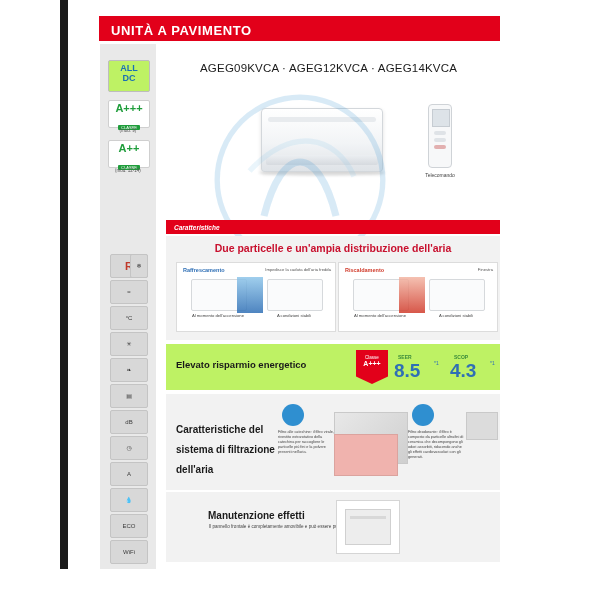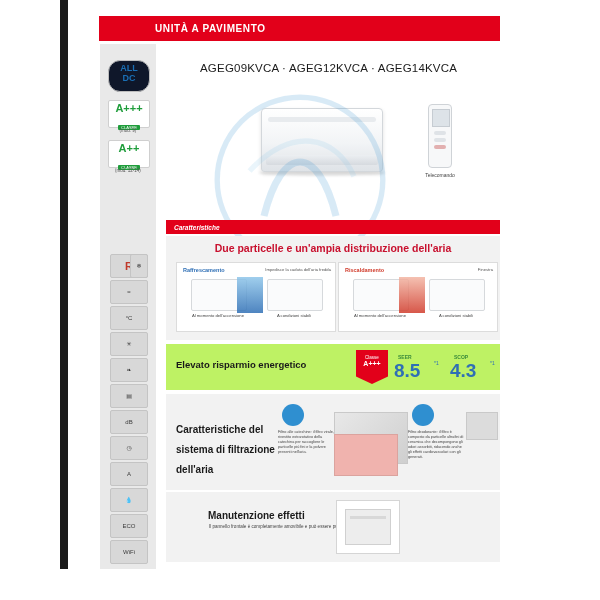--- a/index.html
+++ b/index.html
@@ -20,29 +20,29 @@
   }
   .top-white{
     position:absolute;left:0;top:0;width:600px;height:16px;background:#ffffff;
   }
   
   .red-header{
     position:absolute;left:99px;top:16px;width:401px;height:25px;background:#e2001a;
   }
   .red-header .title{
     position:absolute;left:12px;top:7px;
-    font-size:10px;letter-spacing:.6px;color:#ffffff;font-weight:bold;margin-left:44px;
+    font-size:13px;letter-spacing:.6px;color:#ffffff;font-weight:bold;
   }
   
   .icon-col{
     position:absolute;left:100px;top:44px;width:56px;height:525px;background:#e9e9e9;
   }
   .badge{
-    position:absolute;left:8px;width:40px;border:1px solid #bdbdbd;background:#0f172a;
-    text-align:center;border-radius:12px;
+    position:absolute;left:8px;width:40px;border:1px solid #bdbdbd;background:#bef264;
+    text-align:center;border-radius:2px;
   }
   .badge-alldc{top:16px;height:30px;}
   .badge-alldc .l1{color:#1a6fb5;font-weight:bold;font-size:9px;margin-top:2px;}
   .badge-alldc .l2{color:#1a6fb5;font-weight:bold;font-size:9px;}
   .eff{
     position:absolute;left:8px;width:40px;height:26px;border:1px solid #cfcfcf;background:#ffffff;border-radius:2px;
   }
   .eff .grade{
     color:#1f9d3b;font-weight:bold;font-size:11px;line-height:13px;margin-top:1px;text-align:center;
   }

